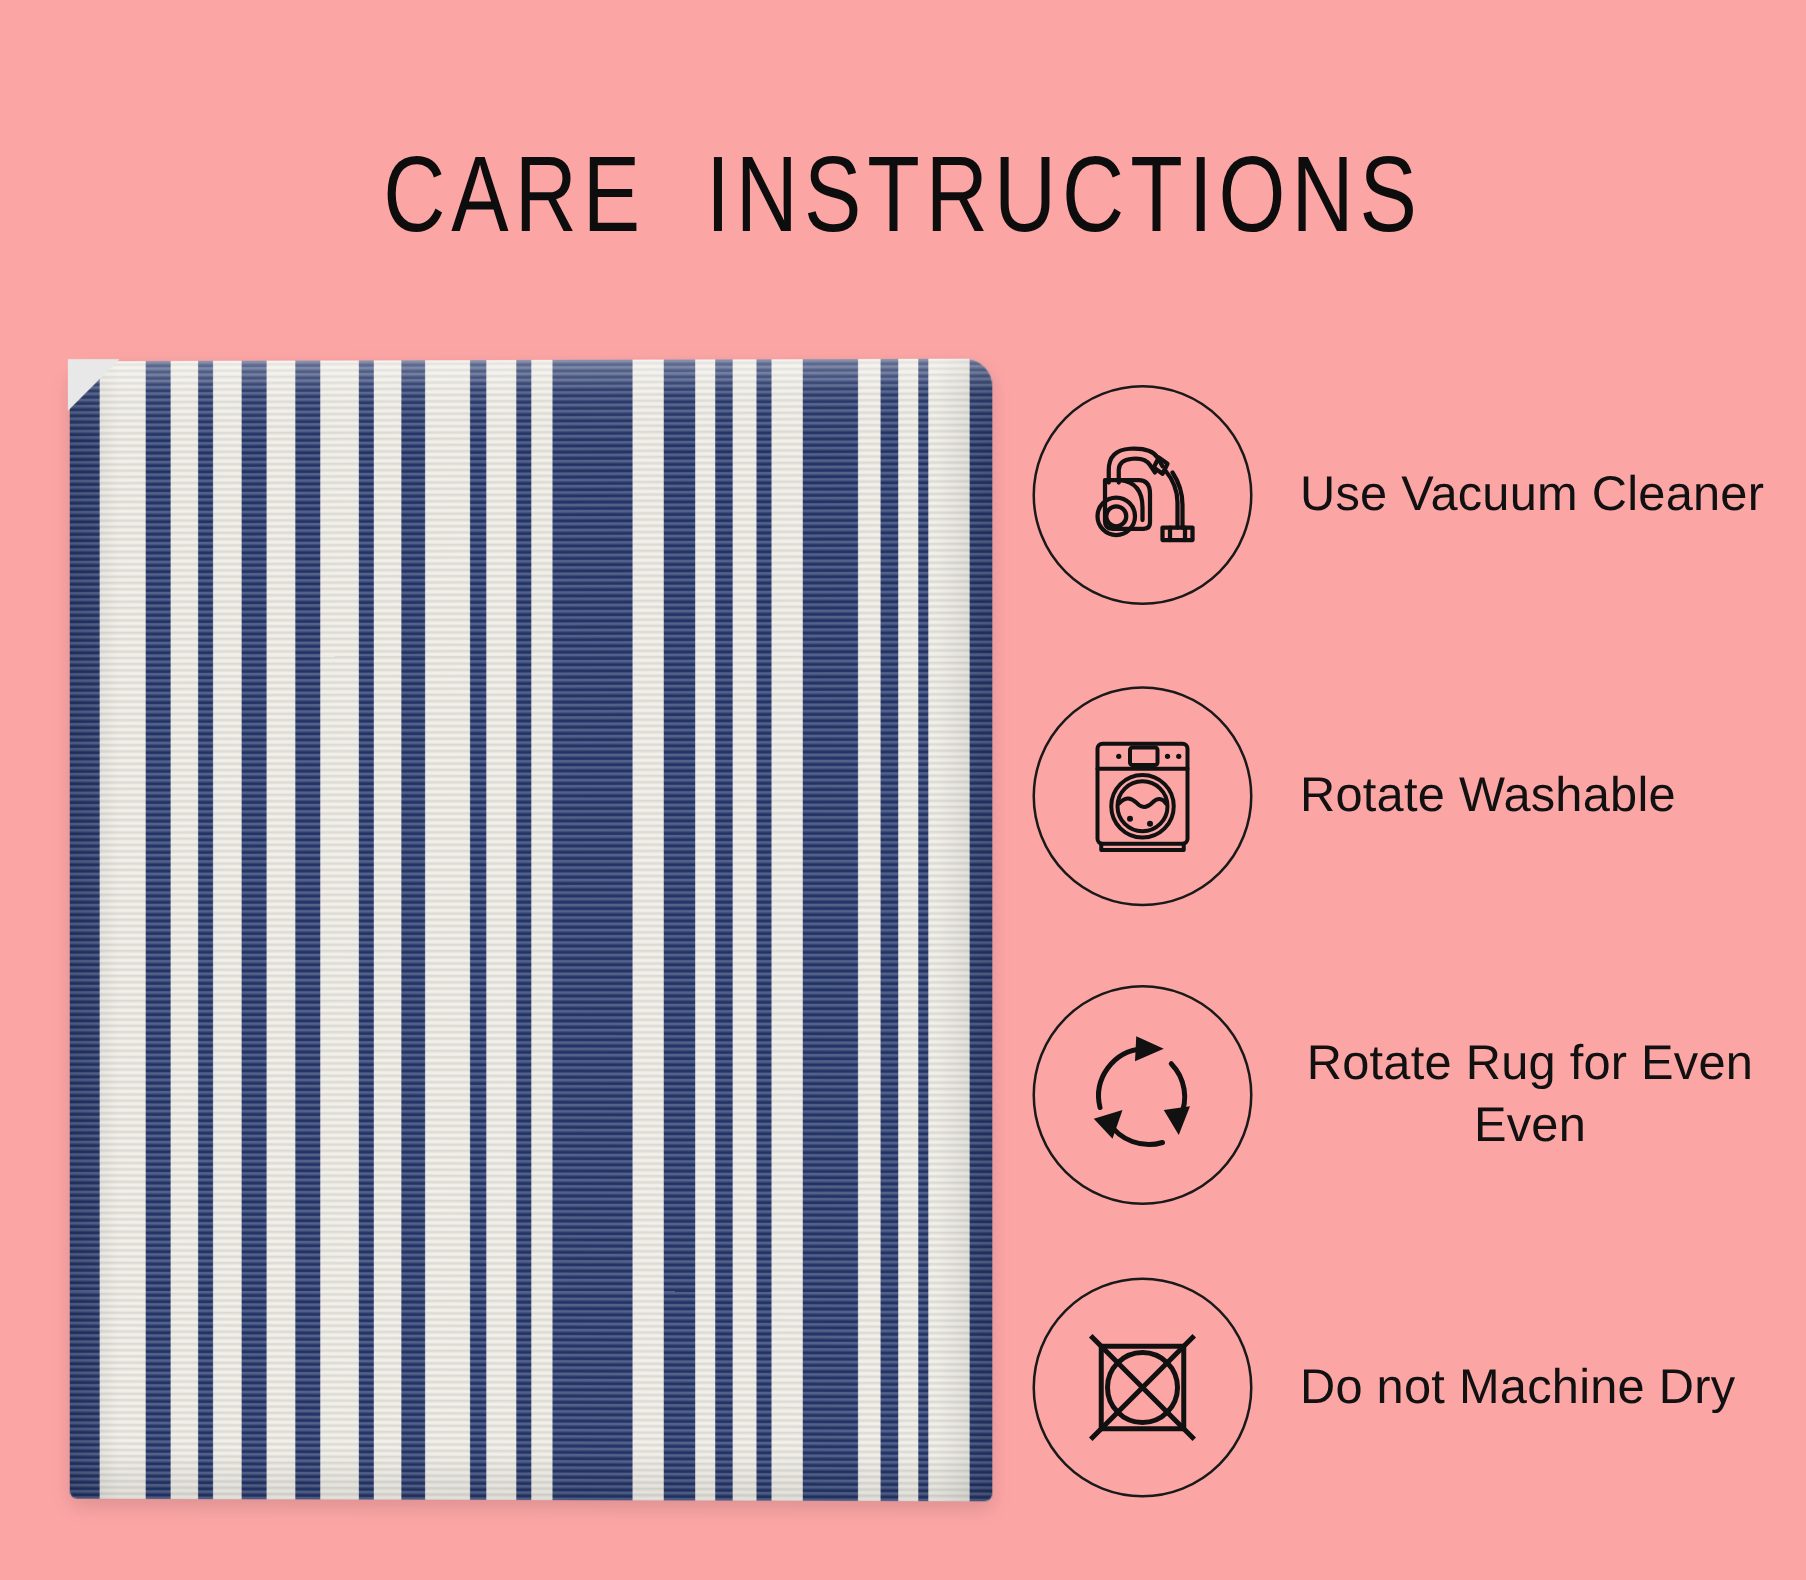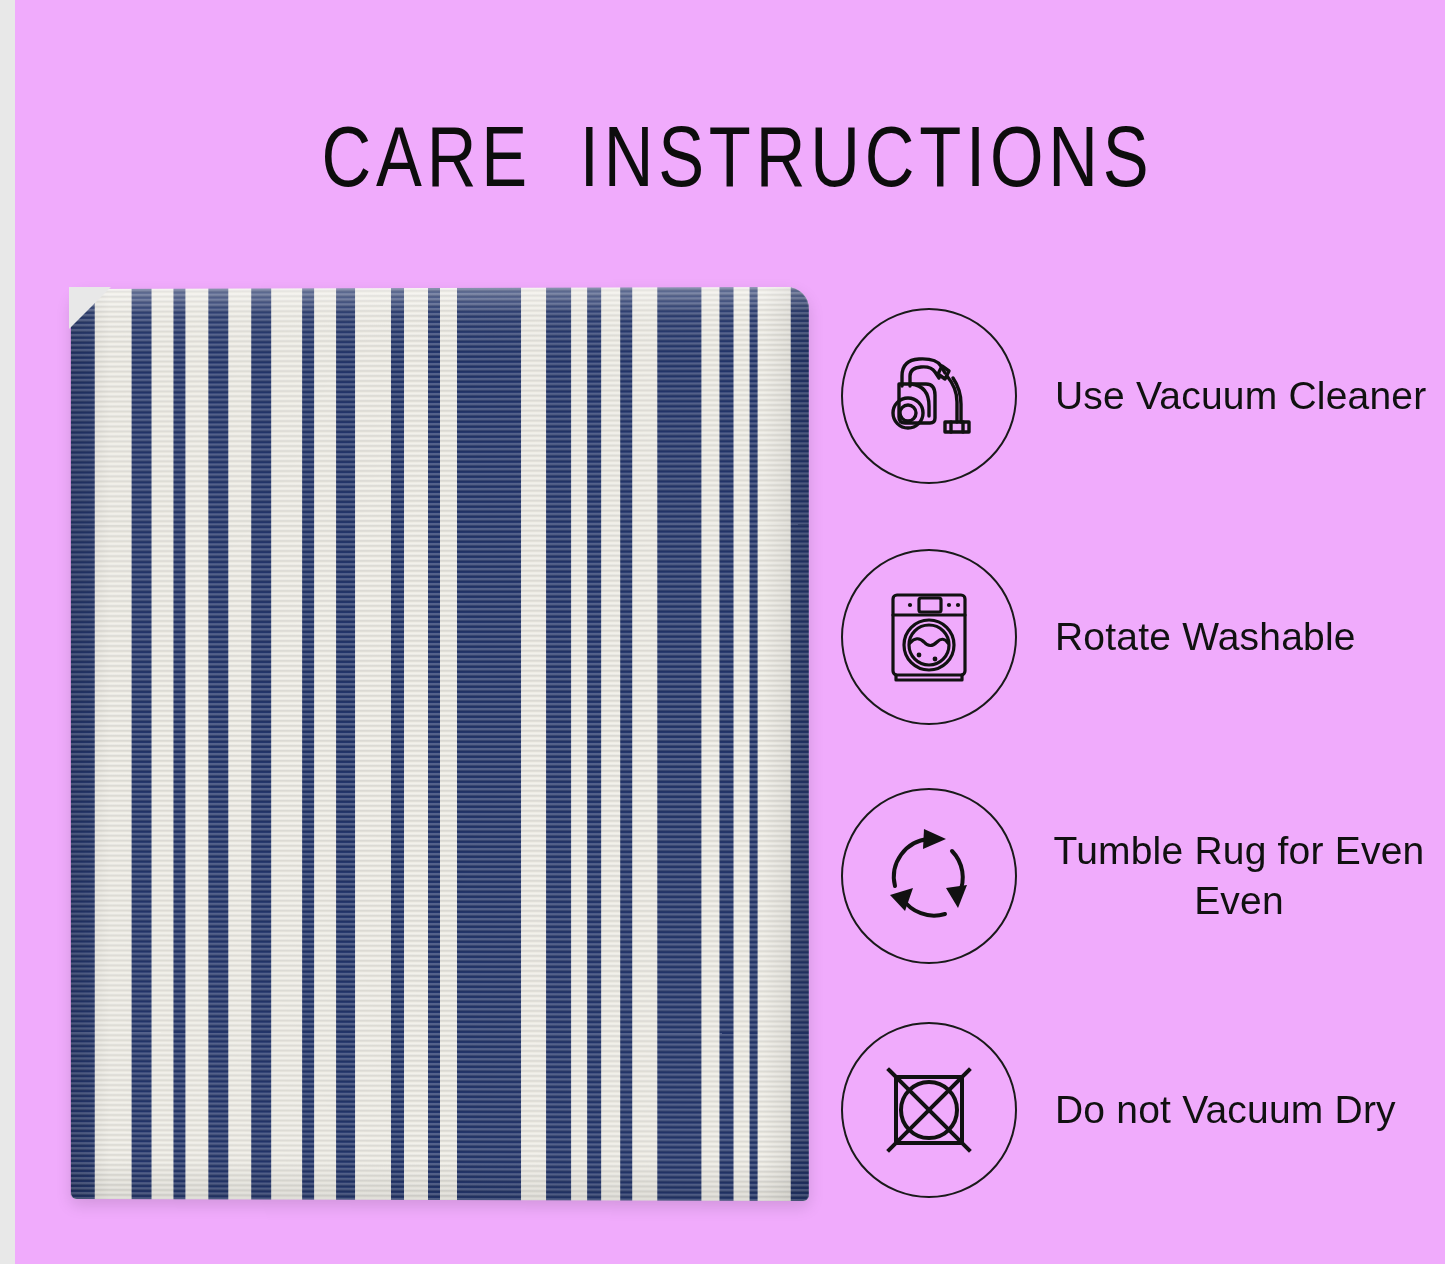--- a/index.html
+++ b/index.html
@@ -11,22 +11,21 @@
     height: 1264px;
     background: #e8e8e8;
     font-family: "Liberation Sans", sans-serif;
     overflow: hidden;
     position: relative;
   }
 
   #page {
     position: absolute;
     inset: 0;
-    background: #f0abfc;
-    margin-left: 15px;
+    background: #fca5a5;
   }
 
   
   #title {
     position: absolute;
     left: 0;
     top: 108px;
     width: 1445px;
     text-align: center;
     font-family: "Liberation Sans Narrow", "Liberation Sans", sans-serif;
@@ -264,31 +263,31 @@
         <path d="M26 70 A38 38 0 0 1 60 23"></path>
         <polygon points="55,13 77,23 54,33" fill="#111111" stroke="none"></polygon>
 
         <path d="M83 35 A38 38 0 0 1 90 78"></path>
         <polygon points="98,69 89,92 77,72" fill="#111111" stroke="none"></polygon>
 
         <path d="M76 98 A38 38 0 0 1 33 82"></path>
         <polygon points="21,79 44,72 36,95" fill="#111111" stroke="none"></polygon>
       </svg>
     </div>
-    <div class="row-label two-line"><span>Tumble Rug for Even</span><br><span>Even</span></div>
+    <div class="row-label two-line"><span>Rotate Rug for Even</span><br><span>Even</span></div>
   </div>
 
   <div class="row" id="row-3">
     <div class="icon-circle">
       <svg width="120" height="120" viewBox="0 0 120 120" fill="none" stroke="#111111" stroke-width="4" stroke-linecap="square">
 
         <rect x="27" y="27" width="66" height="66"></rect>
 
         <circle cx="60" cy="60" r="28"></circle>
 
         <path d="M20 20 L100 100"></path>
         <path d="M100 20 L20 100"></path>
       </svg>
     </div>
-    <div class="row-label">Do not Vacuum Dry</div>
+    <div class="row-label">Do not Machine Dry</div>
   </div>
 
 </div>
 
 </body></html>

